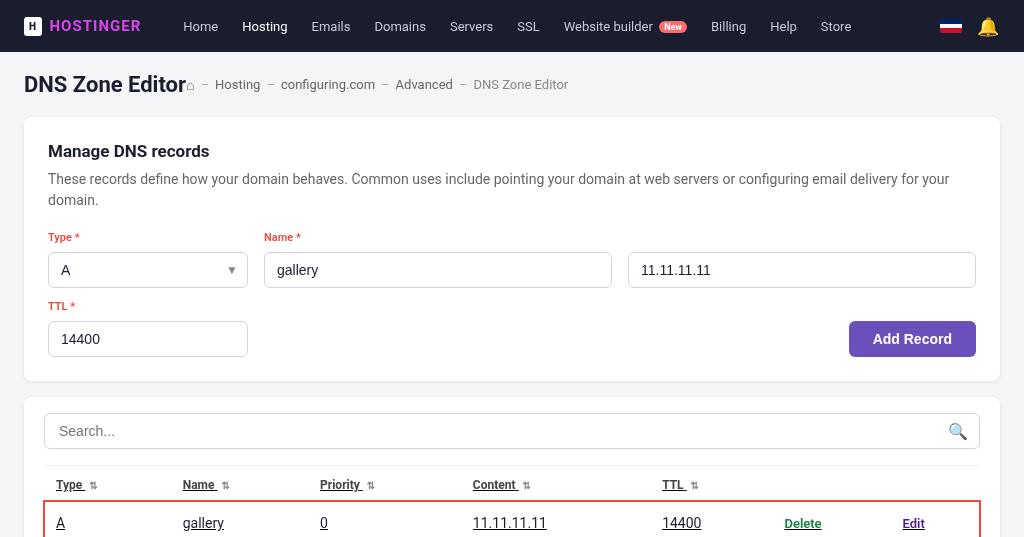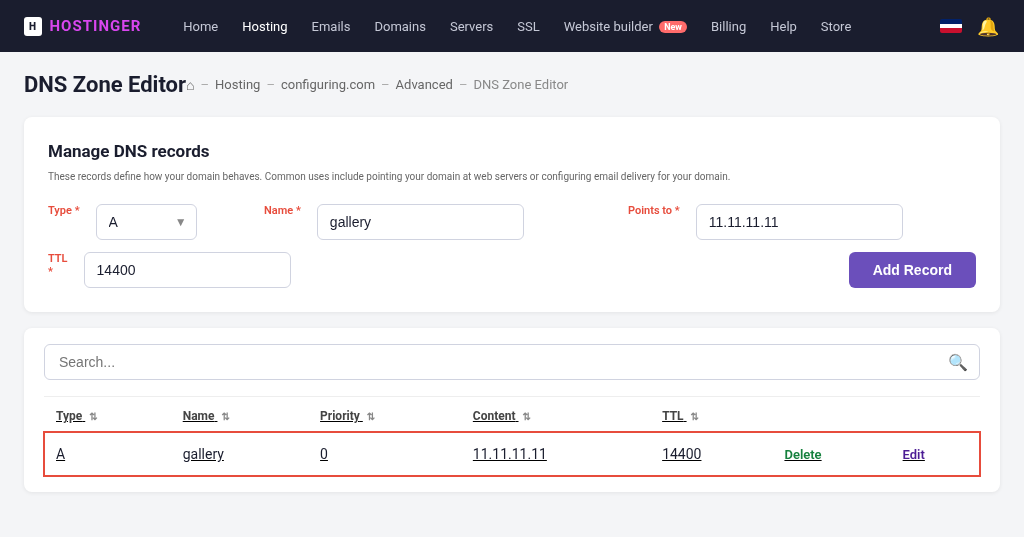--- a/index.html
+++ b/index.html
@@ -116,36 +116,37 @@
       margin-bottom: 16px;
       box-shadow: 0 1px 4px rgba(0,0,0,0.07);
     }
     .card-title {
       font-size: 17px;
       font-weight: 700;
       color: #1a1d2e;
       margin-bottom: 8px;
     }
     .card-desc {
-      font-size: 10px;
+      font-size: 14px;
       color: #666;
       margin-bottom: 20px;
       line-height: 1.5;
     }
 
     
     .form-row {
       display: flex;
       gap: 16px;
       align-items: flex-end;
       margin-bottom: 12px;
     }
     .form-group {
       display: flex;
-      gap: 16px;
+      flex-direction: column;
+      gap: 8px;
     }
     .form-group.type { width: 200px; }
     .form-group.name { flex: 1; }
     .form-group.points { flex: 1; }
     .form-group.ttl { width: 200px; }
     .form-label {
       font-size: 11px;
       font-weight: 600;
       color: #444;
     }
@@ -348,23 +349,20 @@
           <span class="select-arrow">▼</span>
         </div>
       </div>
       <div class="form-group name">
         <label class="form-label">
           <span>Name</span> <span>*</span>
         </label>
         <input class="form-input" type="text" value="gallery" style="">
       </div>
       <div class="form-group points">
-        <label class="form-label">
-          <span>Points to</span> <span>*</span>
-        </label>
         <input class="form-input" type="text" value="11.11.11.11" style="">
       </div>
     </div>
 
     <div class="form-row-2">
       <div class="form-group ttl">
         <label class="form-label">
           <span>TTL</span> <span>*</span>
         </label>
         <input class="form-input" type="text" value="14400" style="">

